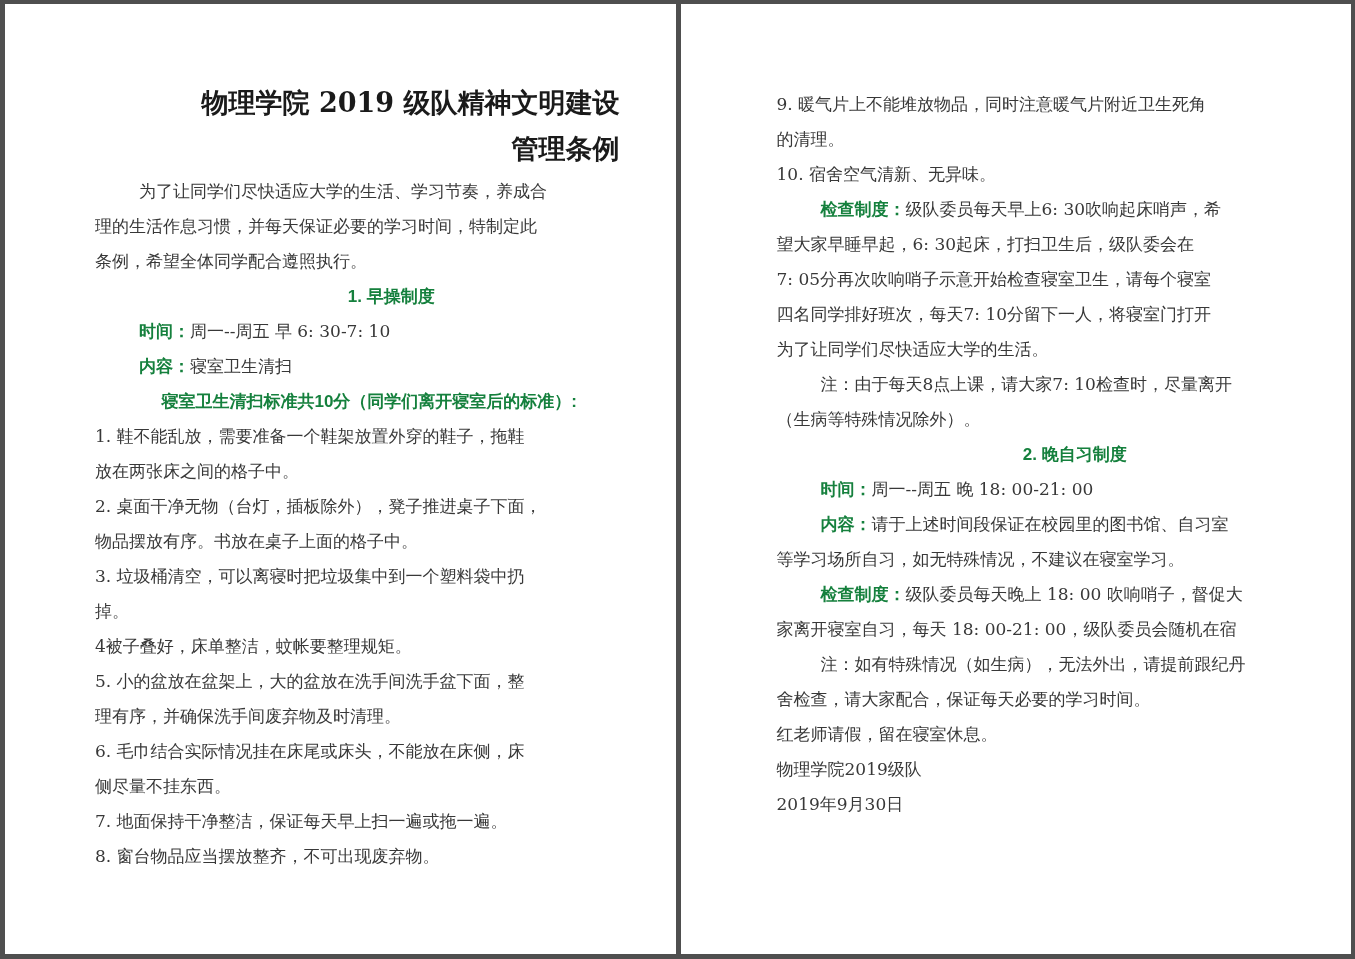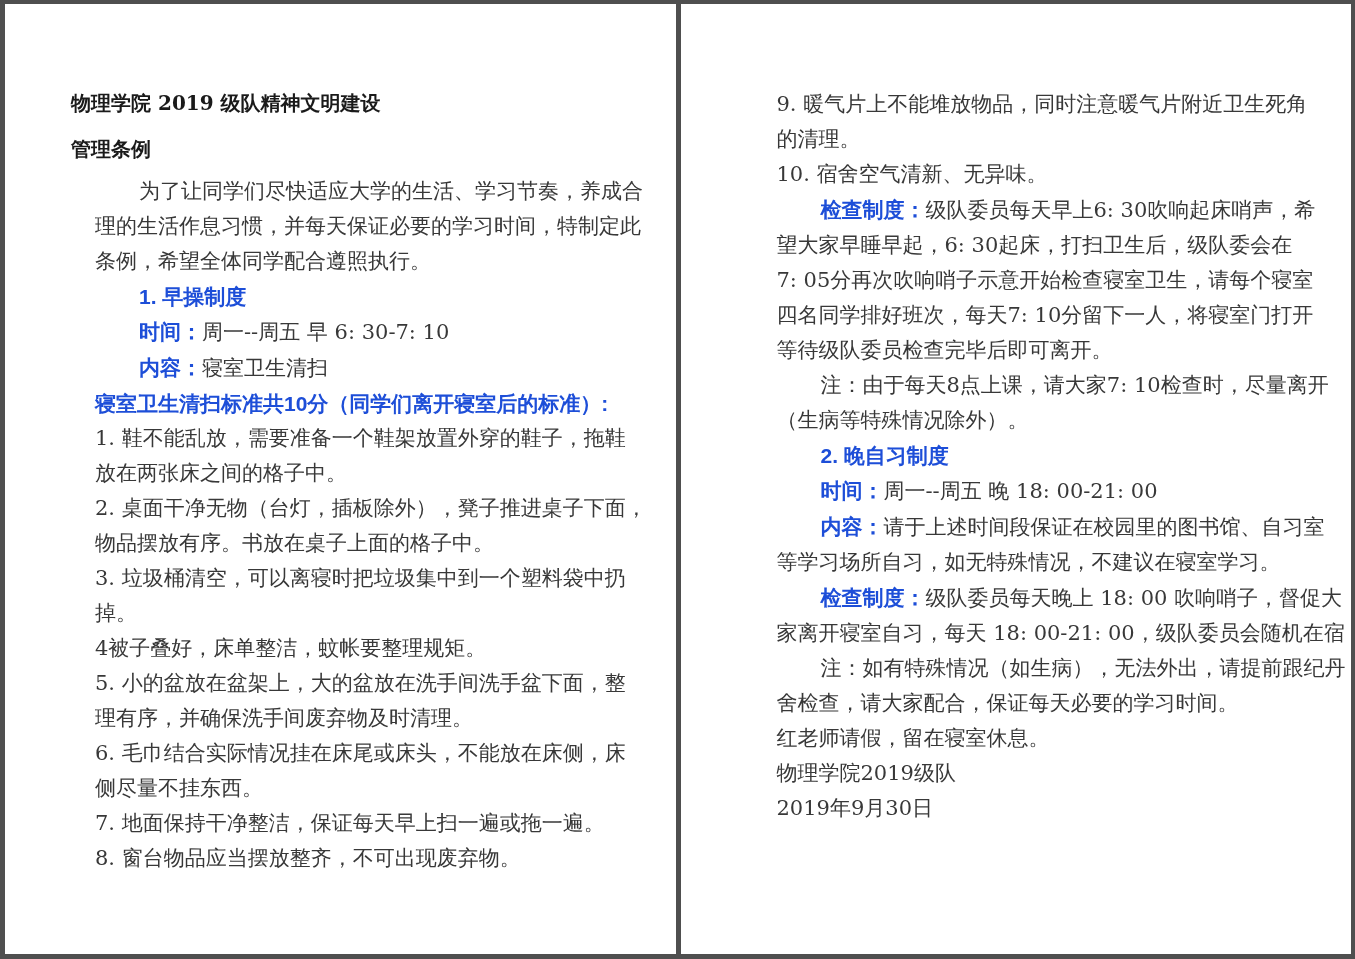--- a/index.html
+++ b/index.html
@@ -32,44 +32,45 @@
     box-sizing: border-box;
     height: 100%;
     padding: 78px 32px 20px 90px;
   }
   .page-content-right {
     box-sizing: border-box;
     height: 100%;
     padding: 83px 22px 20px 96px;
   }
   .doc-title {
-    font-size: 20px;
+    font-size: 27px;
     line-height: 42px;
     font-weight: 700;
     color: #1a1a1a;
-    text-align: left;
+    text-align: right;
     margin: 0 0 4px 0;
     transform: translateX(-24px);
     font-family: "DejaVu Serif", "Liberation Serif", serif;
   }
   .line {
-    font-size: 21px;
+    font-size: 17px;
     line-height: 35px;
     color: #383838;
     white-space: nowrap;
     font-family: "DejaVu Serif", "Liberation Serif", serif;
   }
   .line.indent {
     text-indent: 44px;
   }
   .line.heading,
   .lead {
     font-family: "Liberation Sans", "DejaVu Sans", sans-serif;
     font-weight: 700;
-    color: #1d4ed8;
+    color: #15803d;
+    text-align: center;
   }
   .line.sign {
     padding-right: 88px;
   }
 </style>
 </head>
 <body>
 
 <div class="spread">
   <div class="page">
@@ -104,21 +105,21 @@
   <div class="page">
     <div class="page-content-right">
       <div>
           <div class="line"><span>9. 暖气片上不能堆放物品，同时注意暖气片附近卫生死角</span></div>
           <div class="line"><span>的清理。</span></div>
           <div class="line"><span>10. 宿舍空气清新、无异味。</span></div>
           <div class="line indent"><span class="lead">检查制度：</span><span>级队委员每天早上6: 30吹响起床哨声，希</span></div>
           <div class="line"><span>望大家早睡早起，6: 30起床，打扫卫生后，级队委会在</span></div>
           <div class="line"><span>7: 05分再次吹响哨子示意开始检查寝室卫生，请每个寝室</span></div>
           <div class="line"><span>四名同学排好班次，每天7: 10分留下一人，将寝室门打开</span></div>
-          <div class="line"><span>等待级队委员检查完毕后即可离开。</span></div>
+          <div class="line"><span>为了让同学们尽快适应大学的生活。</span></div>
           <div class="line indent"><span>注：由于每天8点上课，请大家7: 10检查时，尽量离开</span></div>
           <div class="line"><span>（生病等特殊情况除外）。</span></div>
           <div class="line heading indent"><span>2. 晚自习制度</span></div>
           <div class="line indent"><span class="lead">时间：</span><span>周一--周五  晚 18: 00-21: 00</span></div>
           <div class="line indent"><span class="lead">内容：</span><span>请于上述时间段保证在校园里的图书馆、自习室</span></div>
           <div class="line"><span>等学习场所自习，如无特殊情况，不建议在寝室学习。</span></div>
           <div class="line indent"><span class="lead">检查制度：</span><span>级队委员每天晚上 18: 00 吹响哨子，督促大</span></div>
           <div class="line"><span>家离开寝室自习，每天 18: 00-21: 00，级队委员会随机在宿</span></div>
           <div class="line indent"><span>注：如有特殊情况（如生病），无法外出，请提前跟纪丹</span></div>
           <div class="line"><span>舍检查，请大家配合，保证每天必要的学习时间。</span></div>

